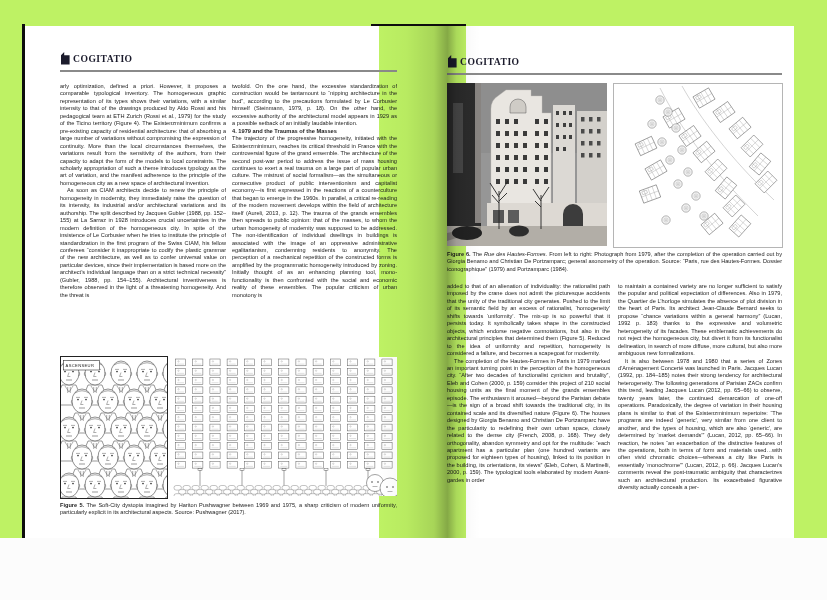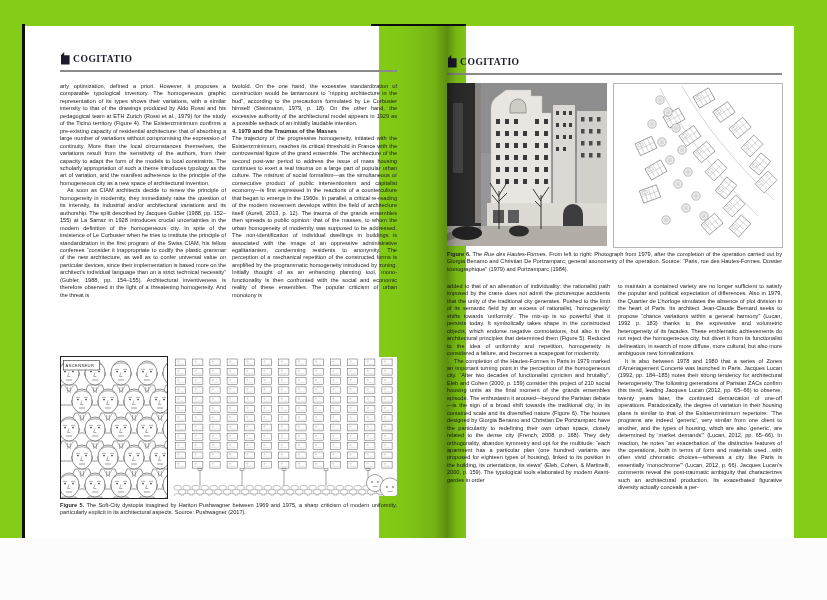--- a/index.html
+++ b/index.html
@@ -1,16 +1,16 @@
 <!DOCTYPE html>
 <html><head>
 <meta charset="utf-8">
 <style>
   html,body{margin:0;padding:0;background:#fcfcfc;}
-  .stage{position:relative;width:827px;height:538px;background:#84cc16;overflow:hidden;
+  .stage{position:relative;width:827px;height:538px;background:#bef264;overflow:hidden;
          font-family:"Liberation Sans",sans-serif;color:#1c1c1c;}
   .abs{position:absolute;}
   
   .spine-edge{left:22px;top:24px;width:2.6px;height:554px;background:#0d0d0d;}
   .top-edge{left:371px;top:23.5px;width:95px;height:2.2px;background:#0d0d0d;}
   .bottom-edge{left:22px;top:575px;width:772px;height:5px;background:#0d0d0d;}
   .corner-notch{left:792px;top:570.5px;width:24px;height:12.5px;background:#0d0d0d;}
   .gutter-shadow{left:378px;top:26px;width:102px;height:549px;
     background:linear-gradient(90deg,rgba(0,0,0,0) 0%,rgba(0,0,0,0.03) 28%,
       rgba(0,0,0,0.12) 55%,rgba(0,0,0,0.30) 68%,rgba(0,0,0,0.10) 77%,

